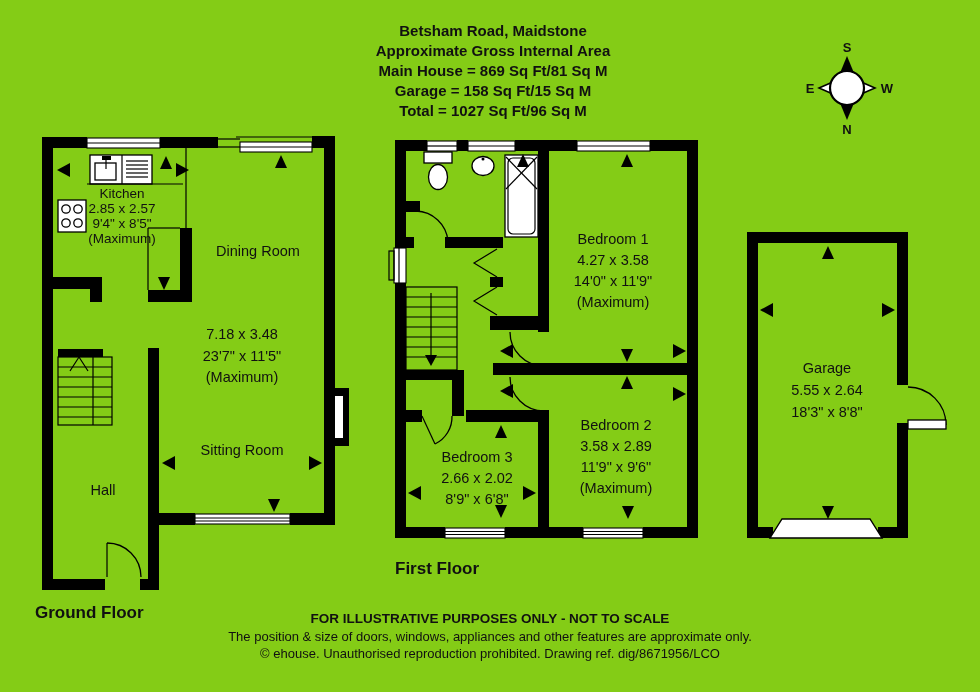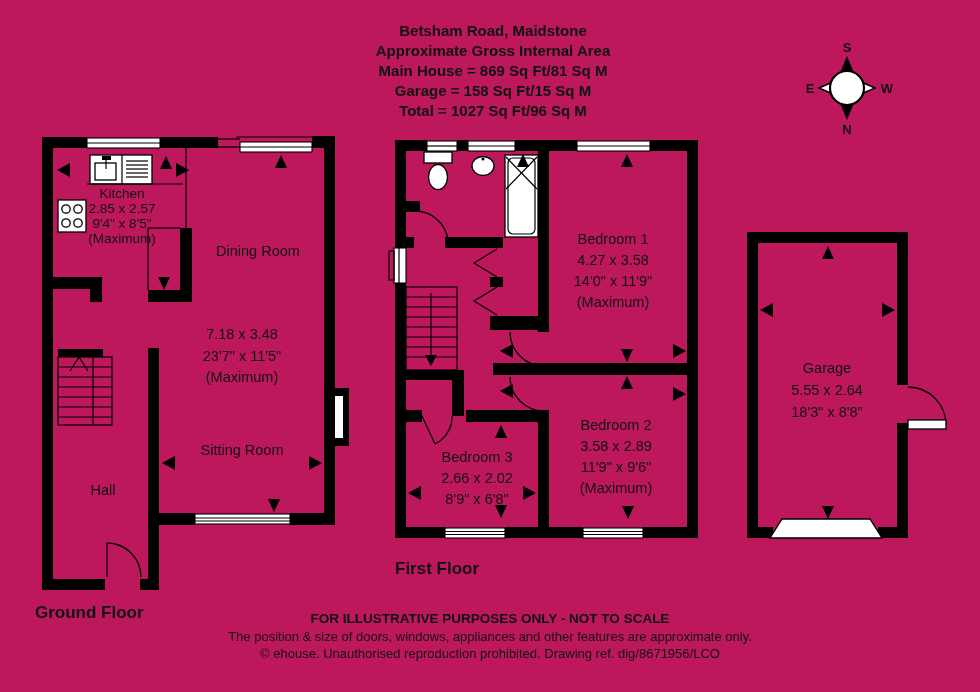--- a/index.html
+++ b/index.html
@@ -1,16 +1,16 @@
 <!DOCTYPE html>
 <html><head>
 <meta charset="utf-8">
 <style>
   html,body{margin:0;padding:0;background:#ffffff;}
-  .page{position:relative;width:980px;height:692px;background:#be185d;overflow:hidden;text-decoration:underline;}
+  .page{position:relative;width:980px;height:692px;background:#84cc16;overflow:hidden;text-decoration:underline;}
   svg text{font-family:"Liberation Sans","DejaVu Sans",sans-serif;fill:#111;}
   .wall{fill:#000;stroke:none;}
   .thin{stroke:#000;stroke-width:1.2;fill:none;}
   .win{fill:#fff;stroke:#000;stroke-width:1.1;}
   .fix{fill:#fff;stroke:#000;stroke-width:1.3;}
   .arc{stroke:#000;stroke-width:1.3;fill:none;}
   .arrow{fill:#000;stroke:none;}
   .ttl{font-size:15px;font-weight:bold;text-anchor:middle;}
   .rm{font-size:14.5px;text-anchor:middle;}
   .rmk{font-size:13.5px;text-anchor:middle;}

